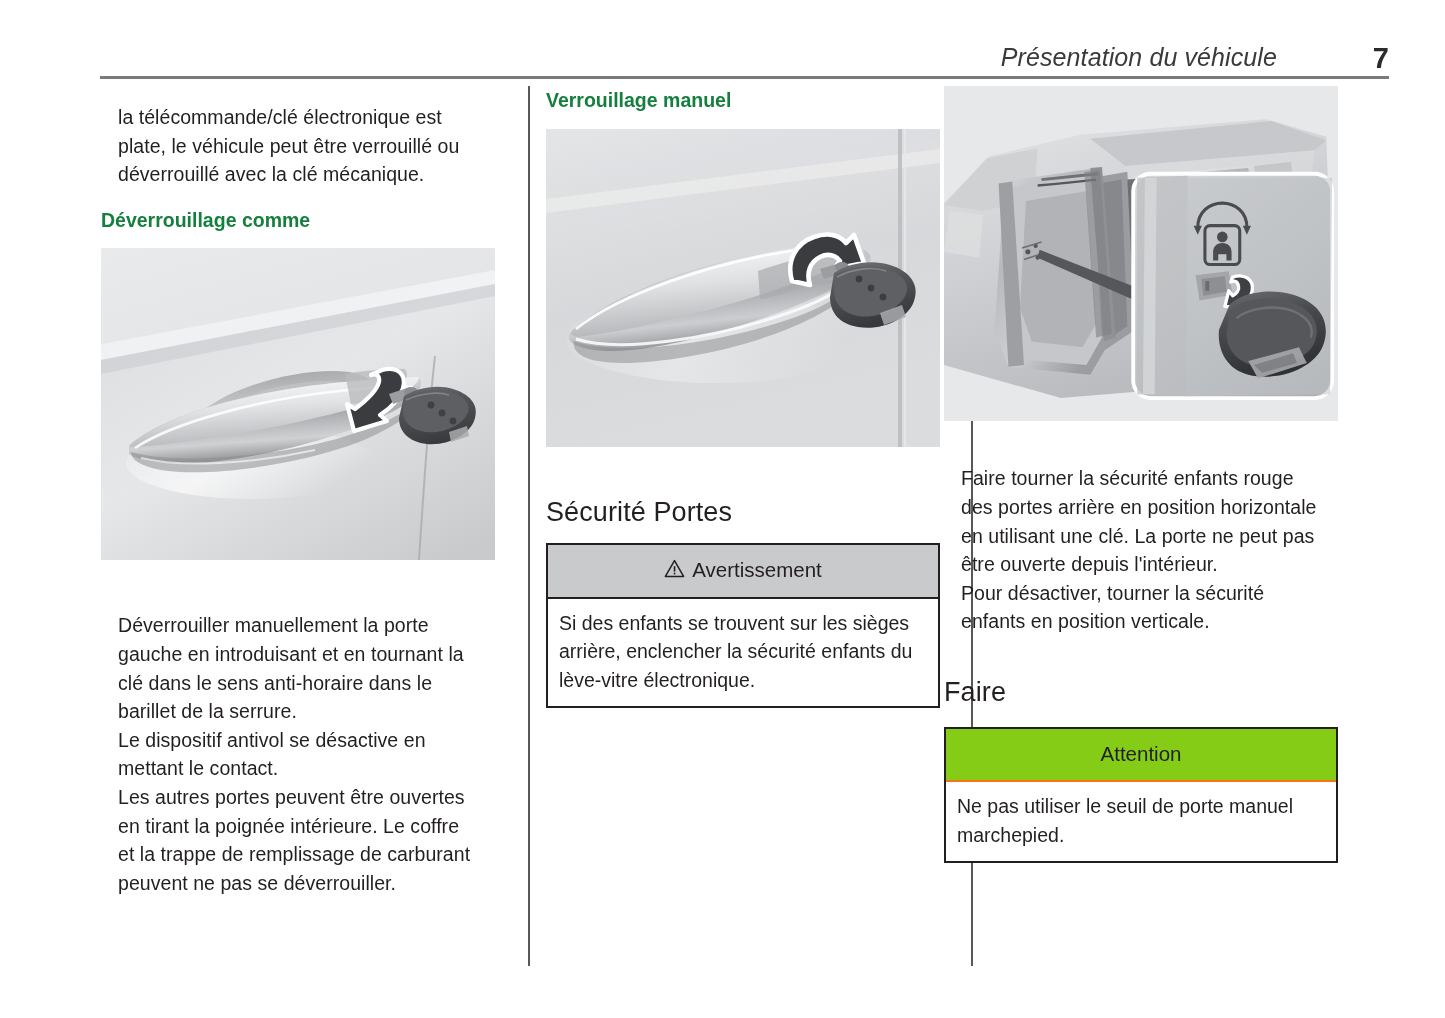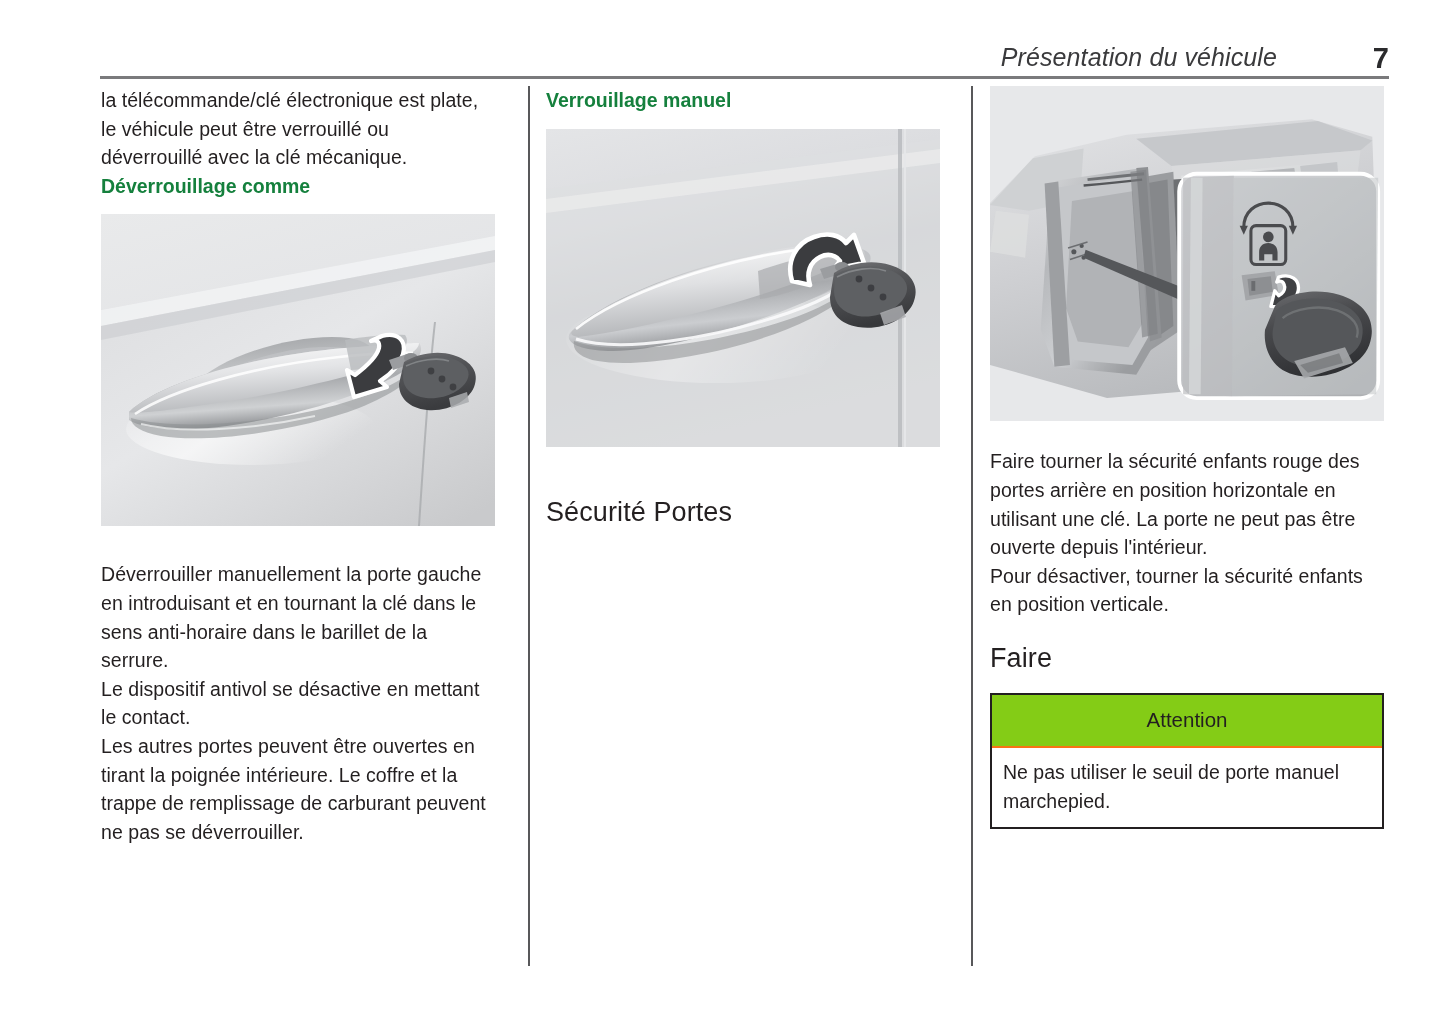--- a/index.html
+++ b/index.html
@@ -70,24 +70,24 @@
   .col-divider.d2 { left: 971px; }
 
   
   .column {
     position: absolute;
     top: 86px;
     width: 394px;
   }
   .col1 { left: 101px; }
   .col2 { left: 546px; }
-  .col3 { left: 990px; }
+  .col3 { left: 944px; }
 
   p.body, div.body {
-    margin: 0;
+    margin: 17px;
     font-size: 19.5px;
     line-height: 28.6px;
     color: #231f20;
     letter-spacing: 0.05px;
   }
   .subhead {
     margin: 0;
     font-size: 19.5px;
     line-height: 28.6px;
     font-weight: 700;
@@ -358,20 +358,32 @@
 
     <div class="spacer-30"></div>
 
 
     <div class="spacer-18"></div>
 
     <h2 class="section">Sécurité Portes</h2>
 
     <div class="spacer-14"></div>
 
+    <div class="notice">
+      <div class="notice-head warning">
+        <span class="warn-glyph">
+          <svg width="21" height="19" viewBox="0 0 21 19" xmlns="http://www.w3.org/2000/svg">
+            <path d="M10.5 1.6 L19.6 17.4 L1.4 17.4 Z" fill="none" stroke="#231f20" stroke-width="1.5" stroke-linejoin="round"></path>
+            <rect x="9.75" y="7.2" width="1.6" height="5.4" fill="#231f20"></rect>
+            <rect x="9.75" y="13.7" width="1.6" height="1.7" fill="#231f20"></rect>
+          </svg>
+        </span><span>Avertissement</span>
+      </div>
+      <div class="notice-body">Si des enfants se trouvent sur les sièges arrière, enclencher la sécurité enfants du lève-vitre électronique.</div>
+    </div>
   </div>
 
   <div class="column col3">
 
     <div class="figure">
       <svg viewBox="0 0 404 344" xmlns="http://www.w3.org/2000/svg" role="img">
         <defs>
           <linearGradient id="f3body" x1="0" y1="0" x2="0.4" y2="1">
             <stop offset="0" stop-color="#e3e4e6"></stop>
             <stop offset="0.5" stop-color="#cfd0d3"></stop>

